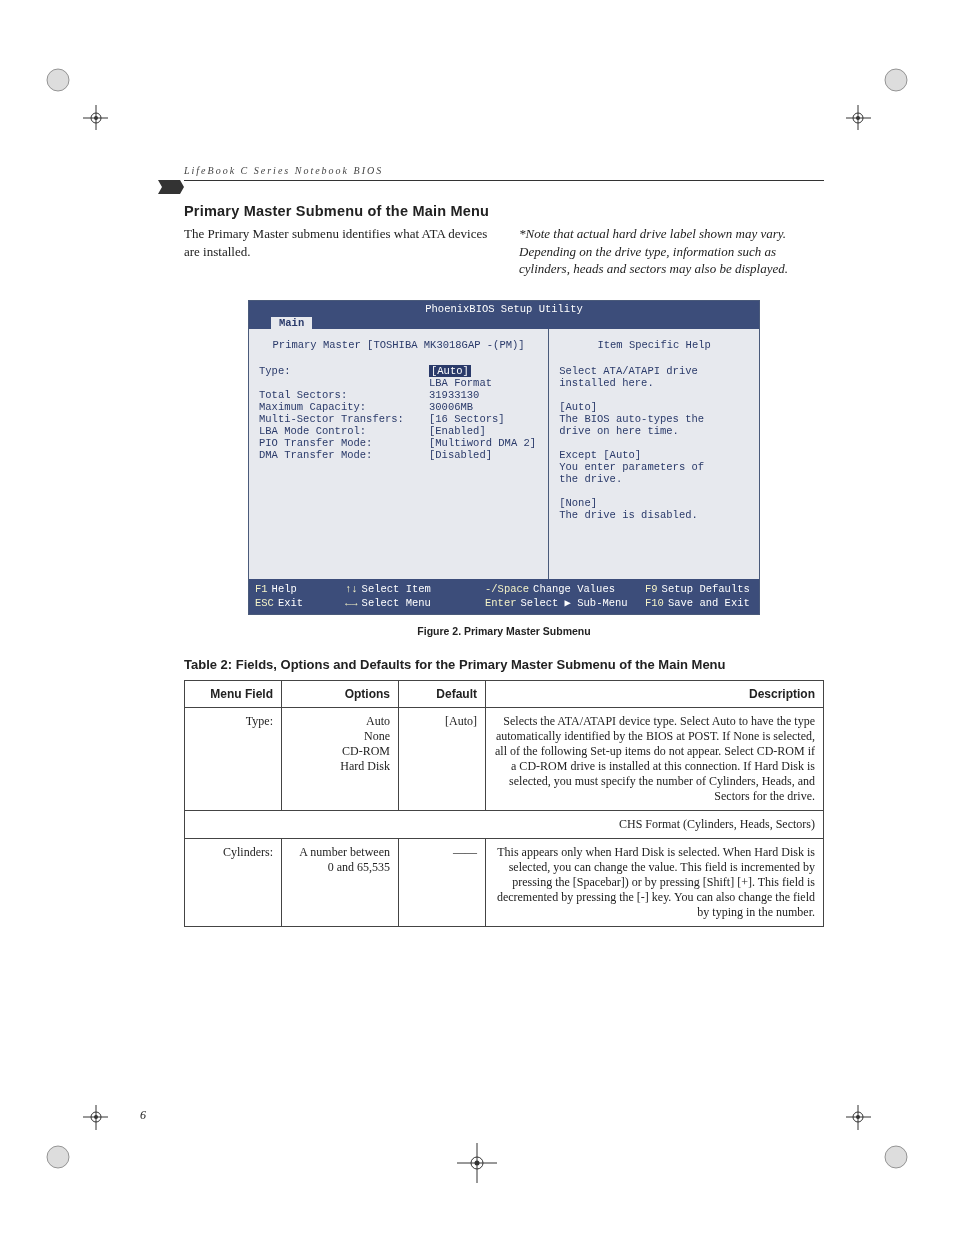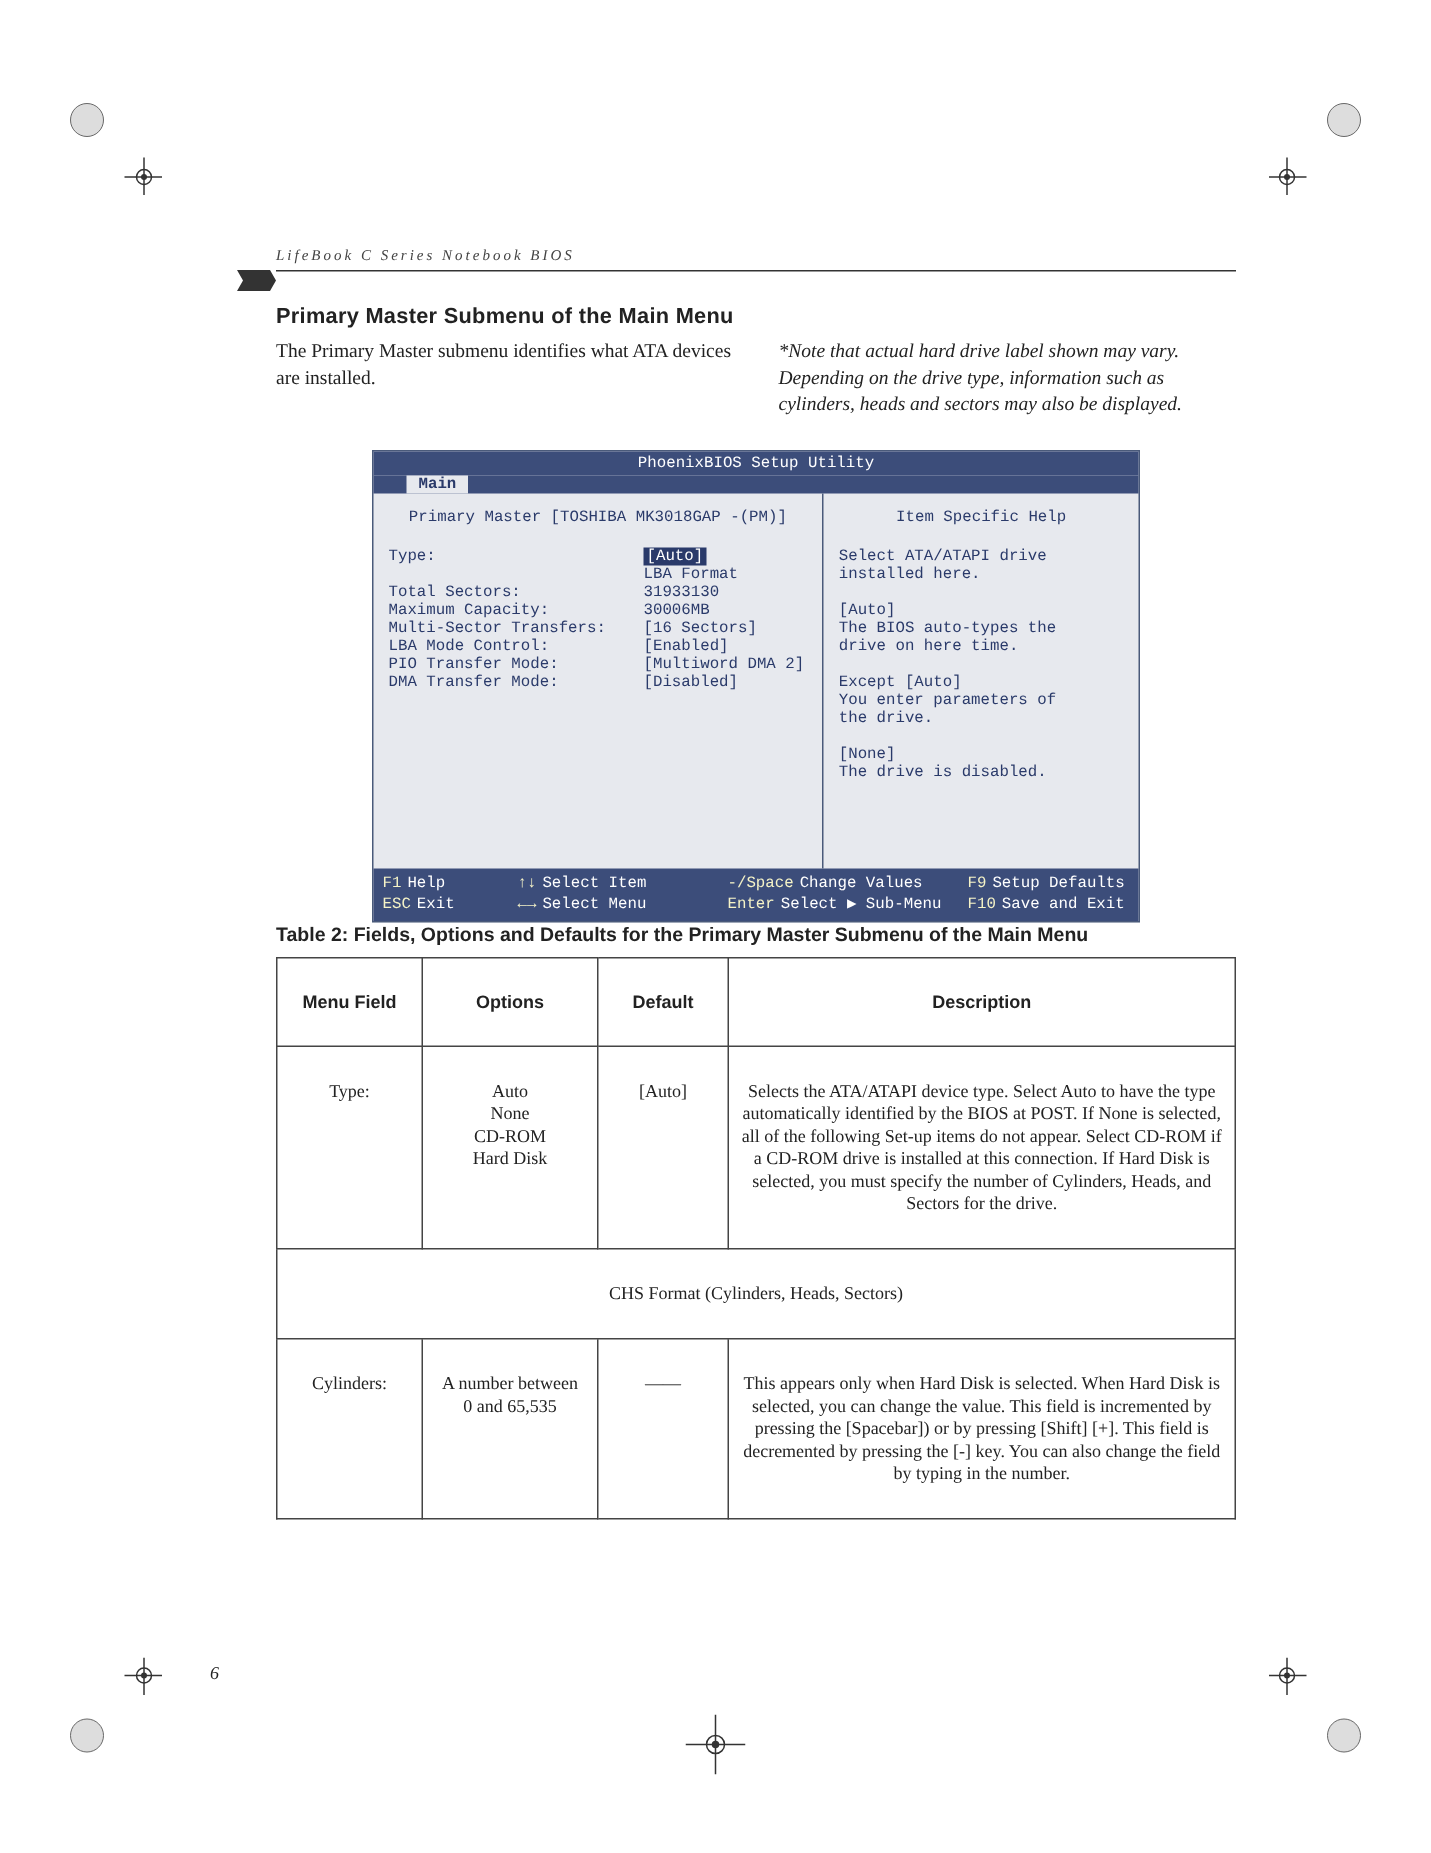--- a/index.html
+++ b/index.html
@@ -141,22 +141,22 @@
     font-size: 13px;
     margin: 0 0 8px 0;
   }
   table.fields {
     width: 100%;
     border-collapse: collapse;
     font-size: 12px;
   }
   table.fields th, table.fields td {
     border: 1px solid #444;
-    padding: 22px 8px;
-    text-align: center;
+    padding: 6px 8px;
+    text-align: right;
     vertical-align: top;
   }
   table.fields th {
     font-family: "Helvetica Neue", Arial, sans-serif;
     font-weight: 700;
   }
   table.fields .span-row td {
     font-family: Georgia, serif;
   }
 
@@ -309,20 +309,21 @@
       <div class="cell"><span class="k">↑↓</span><span>Select Item</span></div>
       <div class="cell"><span class="k">-/Space</span><span>Change Values</span></div>
       <div class="cell"><span class="k">F9</span><span>Setup Defaults</span></div>
       <div class="cell"><span class="k">ESC</span><span>Exit</span></div>
       <div class="cell"><span class="k">←→</span><span>Select Menu</span></div>
       <div class="cell"><span class="k">Enter</span><span>Select ▶ Sub-Menu</span></div>
       <div class="cell"><span class="k">F10</span><span>Save and Exit</span></div>
     </div>
   </div>
 
+  <div class="caption">Figure 2.  Primary Master Submenu</div>
 
   <h3 class="table-title">Table 2: Fields, Options and Defaults for the Primary Master Submenu of the Main Menu</h3>
 
   <table class="fields">
     <thead>
       <tr>
         <th style="width:80px">Menu Field</th>
         <th style="width:100px">Options</th>
         <th style="width:70px">Default</th>
         <th>Description</th>

